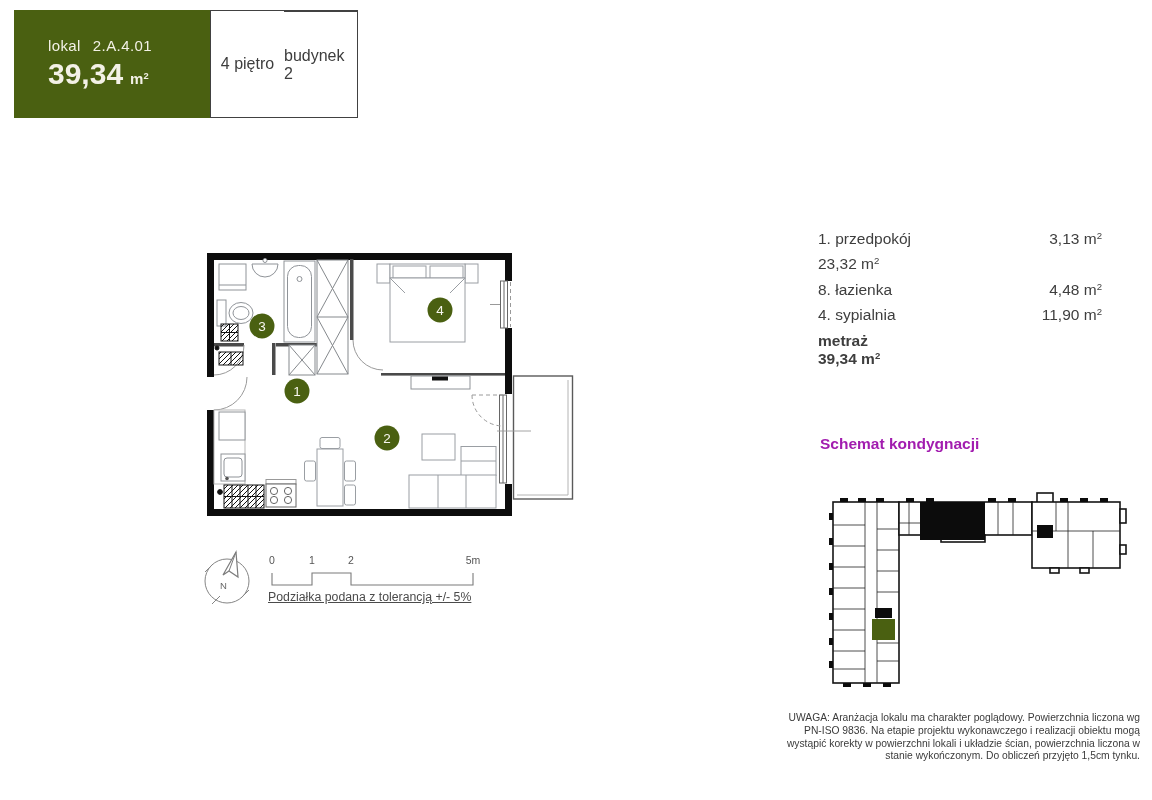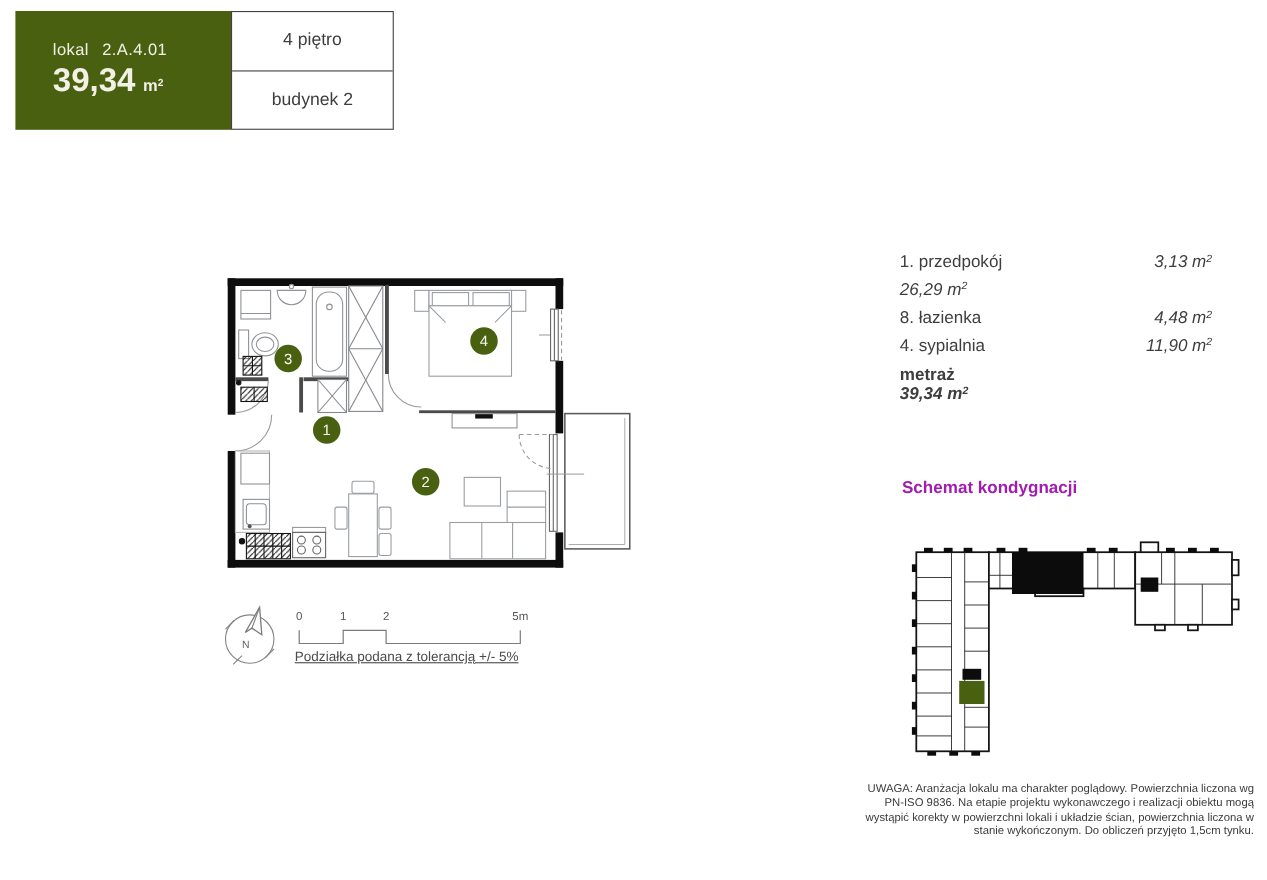--- a/index.html
+++ b/index.html
@@ -13,28 +13,28 @@
     left:14px;top:10px;width:196px;height:108px;background:#4a6011;
     display:flex;flex-direction:column;justify-content:center;
     padding-left:34px;box-sizing:border-box;color:#f3f1e6;
   }
   .hdr-lokal{font-size:15px;letter-spacing:.4px;display:flex;gap:12px;}
   .hdr-area{font-size:30px;font-weight:bold;margin-top:3px;display:flex;align-items:baseline;gap:7px;}
   .hdr-unit{font-size:15px;font-weight:bold;}
   .hdr-unit sup, .val sup{font-size:62%;vertical-align:5px;}
   .hdr-cells{
     left:210px;top:10px;width:148px;height:108px;border:1.5px solid #414141;
-    box-sizing:border-box;background:#fff;display:flex;flex-direction:column;
+    box-sizing:border-box;background:#fff;display:flex;flex-direction:row;
   }
   .hdr-cell{flex:1;display:flex;align-items:center;justify-content:center;font-size:16px;color:#3d3d3d;}
   .hdr-cell + .hdr-cell{border-top:1.5px solid #414141;}
   
   .room-list{left:818px;top:230px;width:284px;}
   .room-row{display:flex;justify-content:space-between;align-items:baseline;height:25.3px;font-size:15.5px;color:#3e3e3e;}
-  .room-row .val{white-space:nowrap;font-style:italic;}
+  .room-row .val{white-space:nowrap;}
   .room-row.total{font-weight:bold;margin-top:1px;flex-direction:column;}
   
   .schemat-title{left:820px;top:435px;font-size:15.5px;font-weight:bold;color:#a21caf;}
   
   .scale-caption{left:268px;top:590px;font-size:12.3px;color:#4b4b4b;text-decoration:underline;}
   
   .disclaimer{left:786px;top:712px;width:354px;font-size:10.3px;line-height:1.24;color:#3b3b3b;text-align:right;}
   svg text{font-family:"Liberation Sans", sans-serif;}
 </style>
 </head>
@@ -209,21 +209,21 @@
     <text x="240" y="66.8" text-anchor="middle" fill="#f7f6ee">4</text>
   </g>
 </svg>
 
 <div class="abs room-list">
   <div class="room-row">
     <span>1. przedpokój</span>
     <span class="val"><span>3,13</span>&nbsp;<span>m</span><sup>2</sup></span>
   </div>
   <div class="room-row">
-    <span class="val"><span>26,29</span>&nbsp;<span>m</span><sup>2</sup></span>
+    <span class="val"><span>23,32</span>&nbsp;<span>m</span><sup>2</sup></span>
   </div>
   <div class="room-row">
     <span>8. łazienka</span>
     <span class="val"><span>4,48</span>&nbsp;<span>m</span><sup>2</sup></span>
   </div>
   <div class="room-row">
     <span>4. sypialnia</span>
     <span class="val"><span>11,90</span>&nbsp;<span>m</span><sup>2</sup></span>
   </div>
   <div class="room-row total">

